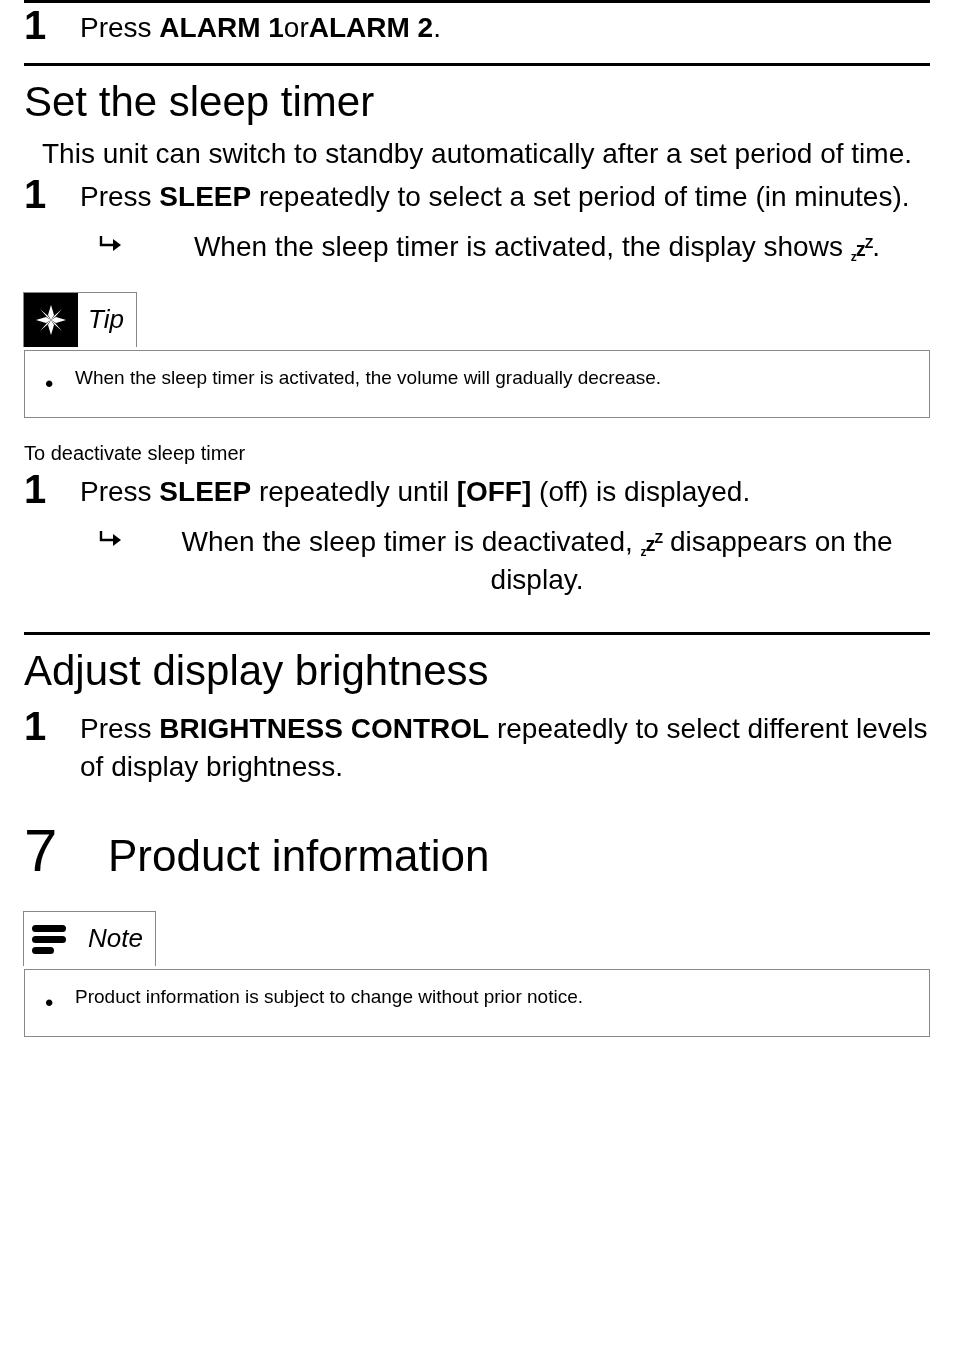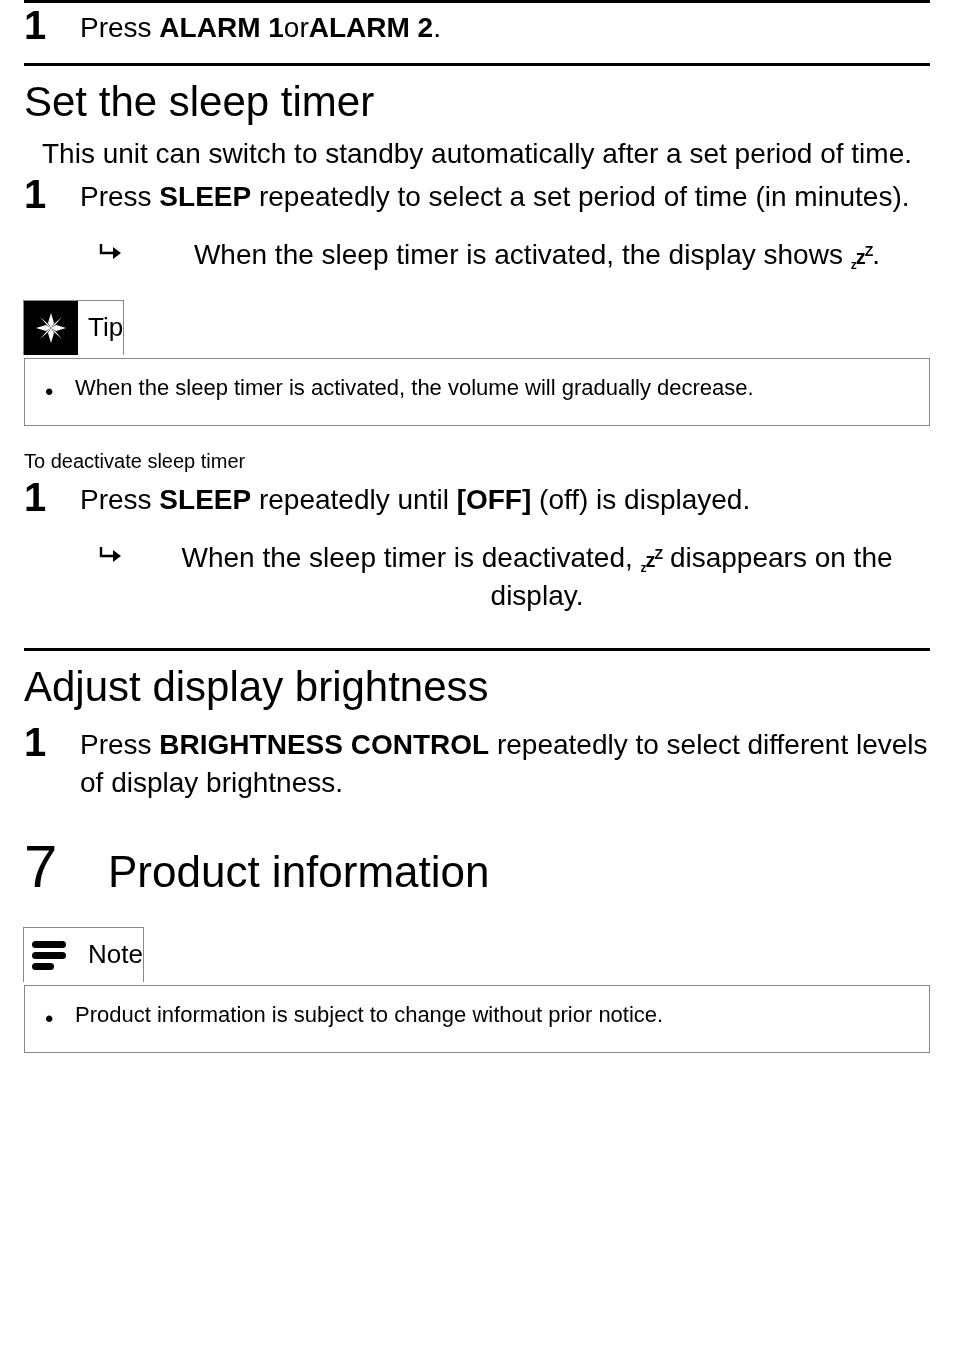--- a/index.html
+++ b/index.html
@@ -7,35 +7,35 @@
   .page { padding: 0 24px 40px 24px; }
   .rule-thick { border-top: 3.5px solid #000; margin-top: 0; }
   .rule-medium { border-top: 3px solid #000; }
   .h2 { font-size: 36px; line-height: 1.2; margin: 6px 0 2px 0; font-weight: 400; }
   .h3 { font-size: 42px; line-height: 1.25; margin: 10px 0 6px 0; font-weight: 400; }
   .body { font-size: 28px; line-height: 1.35; font-weight: 300; text-align: center; }
   .step-row { display: flex; align-items: flex-start; }
   .step-num { font-size: 40px; font-weight: 700; width: 56px; line-height: 1.1; }
   .step-body { flex: 1; font-size: 28px; line-height: 1.35; font-weight: 300; }
   .step-text { padding-top: 6px; }
-  .sub-row { display: flex; align-items: flex-start; margin-top: 20px; }
+  .sub-row { display: flex; align-items: flex-start; margin-top: 12px; }
   .sub-arrow { width: 64px; display: flex; justify-content: center; padding-top: 6px; }
   .sub-text { flex: 1; }
   .bold { font-weight: 700; }
   .sub-h { font-size: 20px; font-weight: 400; margin-top: 24px; margin-bottom: 2px; }
 
   .callout { border: 1px solid #888; margin-top: 4px; }
-  .callout-head { display: flex; align-items: center; border: 1px solid #888; border-bottom: none; margin: -1px -1px 0 -1px; width: fit-content; background: #fff; position: relative; top: 1px; }
+  .callout-head { display: flex; align-items: center; border: 1px solid #888; border-bottom: none; margin: -1px -1px 0 -1px; width: fit-content; padding-right: 12px; background: #fff; position: relative; top: 1px; font-style: italic; }
   .callout-wrap { margin-top: 26px; }
   .callout-icon-box { width: 54px; height: 54px; display: flex; align-items: center; justify-content: center; }
   .callout-title { font-size: 26px; padding-left: 10px; font-weight: 400; }
   .callout-body { padding: 14px 20px 18px 20px; }
   .bullet-row { display: flex; align-items: flex-start; }
   .bullet { width: 30px; text-align: left; font-size: 24px; line-height: 1.3; padding-top: 3px; }
-  .bullet-text { flex: 1; font-size: 22px; line-height: 1.35; font-weight: 300; }
+  .bullet-text { flex: 1; font-size: 19px; line-height: 1.35; font-weight: 300; }
 
   .h1-row { display: flex; align-items: baseline; margin: 30px 0 6px 0; }
   .h1-num { font-size: 60px; font-weight: 400; width: 84px; }
   .h1-title { font-size: 44px; font-weight: 400; line-height: 1.1; }
 
   .sleep-icon { font-size: 20px; font-weight: 700; letter-spacing: -1px; }
   .sleep-icon sup { font-size: 14px; vertical-align: super; }
   .sleep-icon sub { font-size: 12px; vertical-align: sub; }
   .spacer-md { height: 16px; }
 </style>

